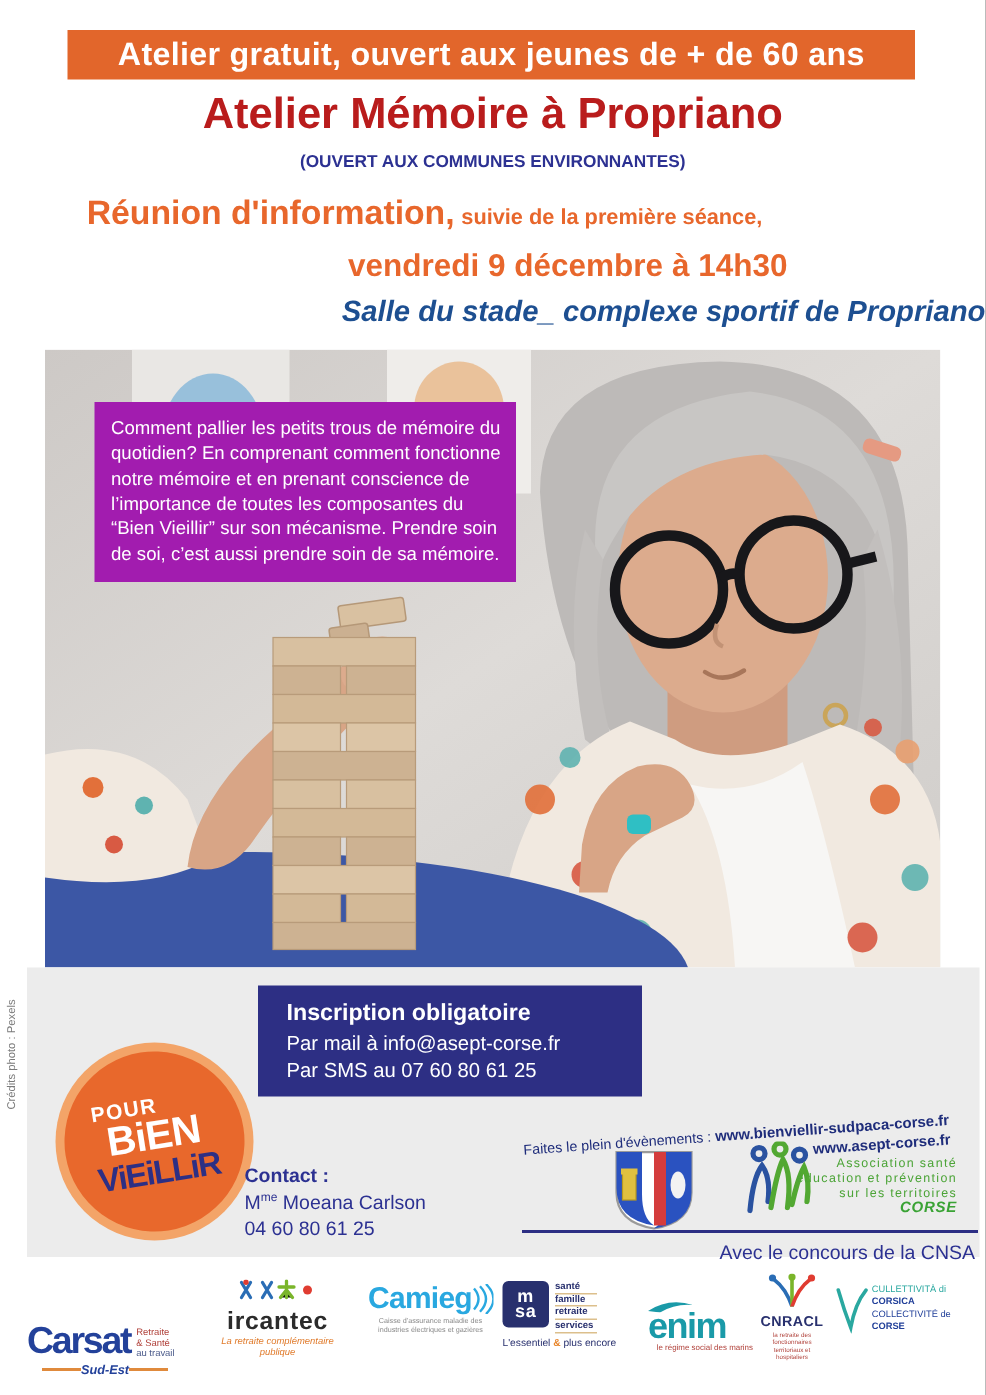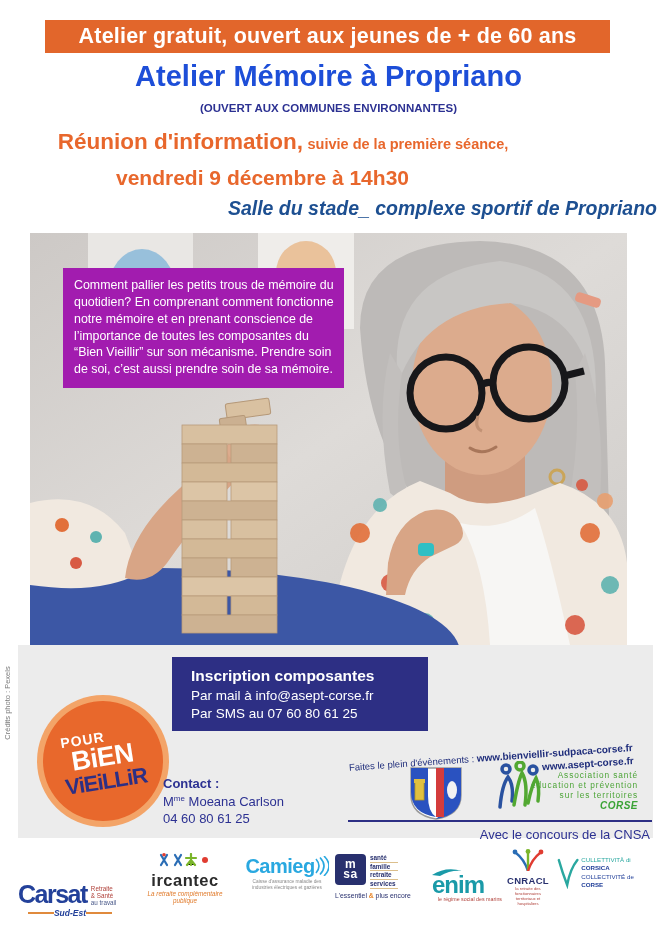--- a/index.html
+++ b/index.html
@@ -4,28 +4,28 @@
 <style>
   html,body{margin:0;padding:0;background:#888;}
   .page{position:relative;width:657px;height:930px;background:#ffffff;overflow:hidden;
         font-family:"Liberation Sans",sans-serif;margin:0 auto;}
   .abs{position:absolute;}
 
   
   .banner{left:45px;top:20px;width:565px;height:33px;background:#e2662b;
           display:flex;align-items:center;justify-content:center;}
   .banner span{color:#fff;font-weight:bold;font-size:21.5px;letter-spacing:.2px;}
-  .title{left:0;top:60px;width:657px;text-align:center;color:#1d4ed8;
+  .title{left:0;top:60px;width:657px;text-align:center;color:#b91c1c;
          font-weight:bold;font-size:29px;}
   .subtitle{left:0;top:102px;width:657px;text-align:center;color:#2c3192;
             font-weight:bold;font-size:11.5px;}
   .infoline{left:0;top:129px;width:566px;text-align:center;color:#e8672c;font-weight:bold;}
   .infoline .big{font-size:22.5px;}
   .infoline .small{font-size:14.5px;}
-  .dateline{left:0;top:166px;width:525px;text-align:center;color:#e8672c;
+  .dateline{left:0;top:166px;width:525px;text-align:right;color:#e8672c;
             font-weight:bold;font-size:21px;}
   .venueline{left:0;top:197px;width:657px;text-align:right;color:#1d4f91;
              font-weight:bold;font-style:italic;font-size:19.5px;}
 
   
   .photo{left:30px;top:233px;width:597px;height:412px;overflow:hidden;}
   .overlay{left:63px;top:268px;width:281px;background:#a21caf;color:#ffffff;
            font-size:12.4px;line-height:1.36;padding:9px 10px 10px 11px;box-sizing:border-box;}
   .credit{left:3px;top:648px;width:110px;color:#7a7a7a;font-size:7.5px;
           transform:rotate(-90deg) translateX(-100%);transform-origin:0 0;text-align:center;}
@@ -212,21 +212,21 @@
     </svg>
   </div>
 
   <div class="abs overlay">Comment pallier les petits trous de mémoire du quotidien? En comprenant comment fonctionne notre mémoire et en prenant conscience de l’importance de toutes les composantes du “Bien Vieillir” sur son mécanisme. Prendre soin de soi, c’est aussi prendre soin de sa mémoire.</div>
 
   <div class="abs grayband"></div>
 
   <div class="abs credit">Crédits photo : Pexels</div>
 
   <div class="abs inscribox">
-    <div class="t">Inscription composantes</div>
+    <div class="t">Inscription obligatoire</div>
     <div class="l">Par mail à info@asept-corse.fr</div>
     <div class="l">Par SMS au 07 60 80 61 25</div>
   </div>
 
   <div class="abs bvcircle">
     <div class="bvinner">
       <div class="bv1">POUR</div>
       <div class="bv2">BiEN</div>
       <div class="bv3">ViEiLLiR</div>
     </div>

